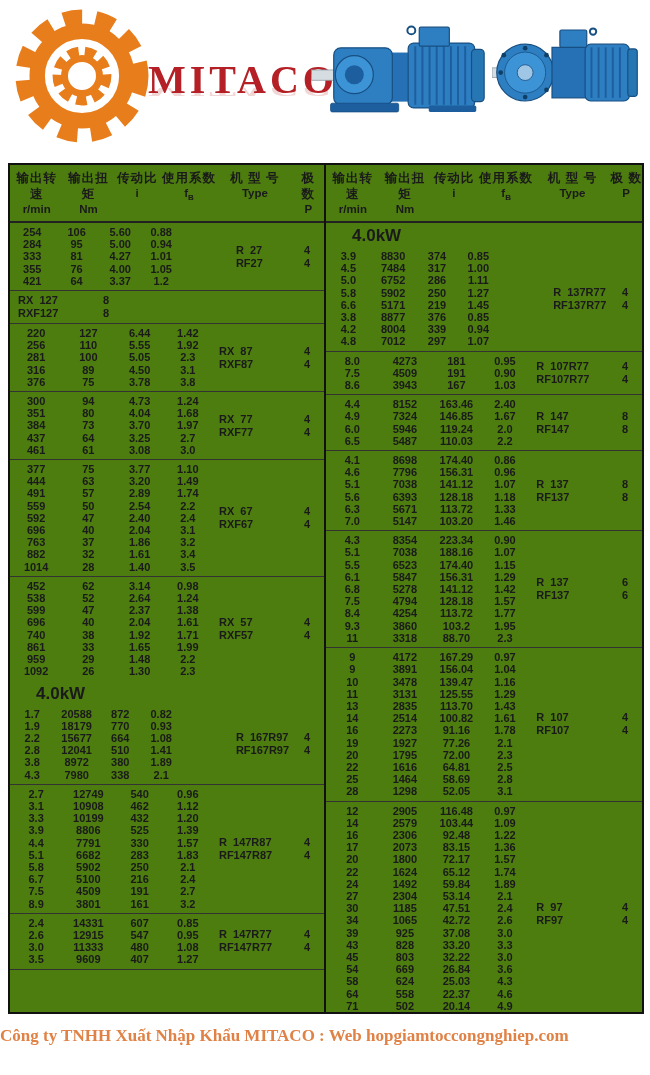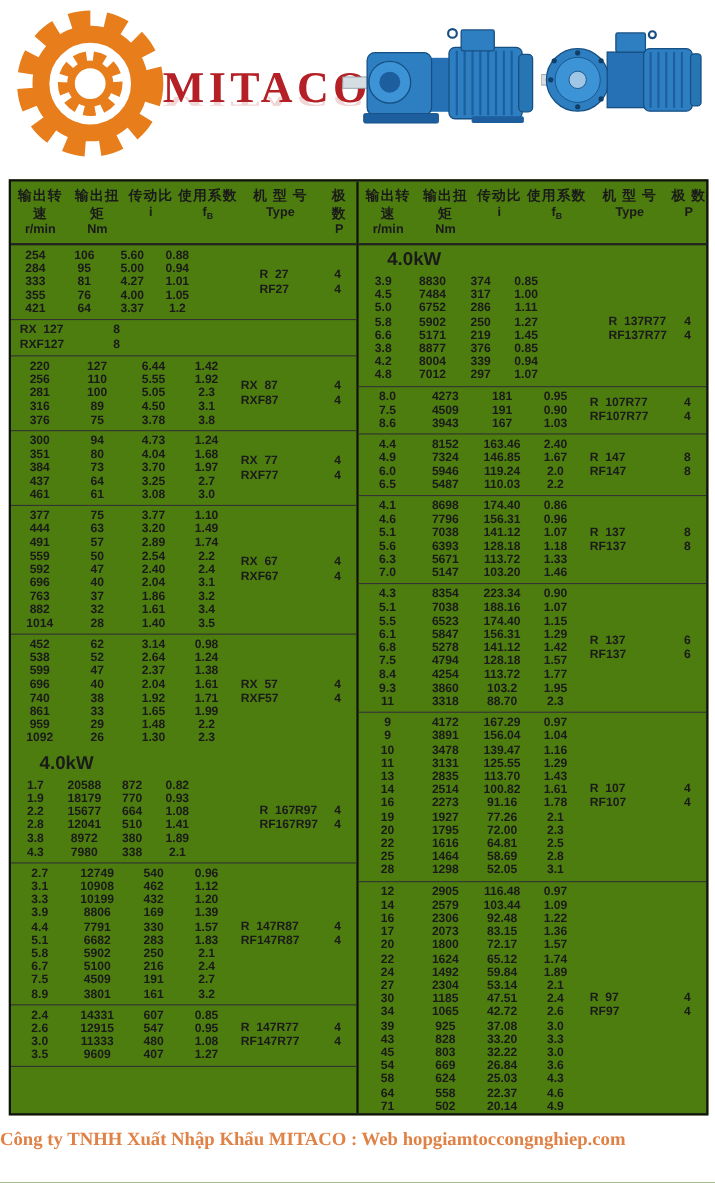--- a/index.html
+++ b/index.html
@@ -510,21 +510,21 @@
           </div>
           <div class="nrow">
             <div class="ncell">3.3</div>
             <div class="ncell">10199</div>
             <div class="ncell">432</div>
             <div class="ncell">1.20</div>
           </div>
           <div class="nrow">
             <div class="ncell">3.9</div>
             <div class="ncell">8806</div>
-            <div class="ncell">169</div>
+            <div class="ncell">525</div>
             <div class="ncell">1.39</div>
           </div>
           <div class="nrow">
             <div class="ncell">4.4</div>
             <div class="ncell">7791</div>
             <div class="ncell">330</div>
             <div class="ncell">1.57</div>
           </div>
           <div class="nrow">
             <div class="ncell">5.1</div>

